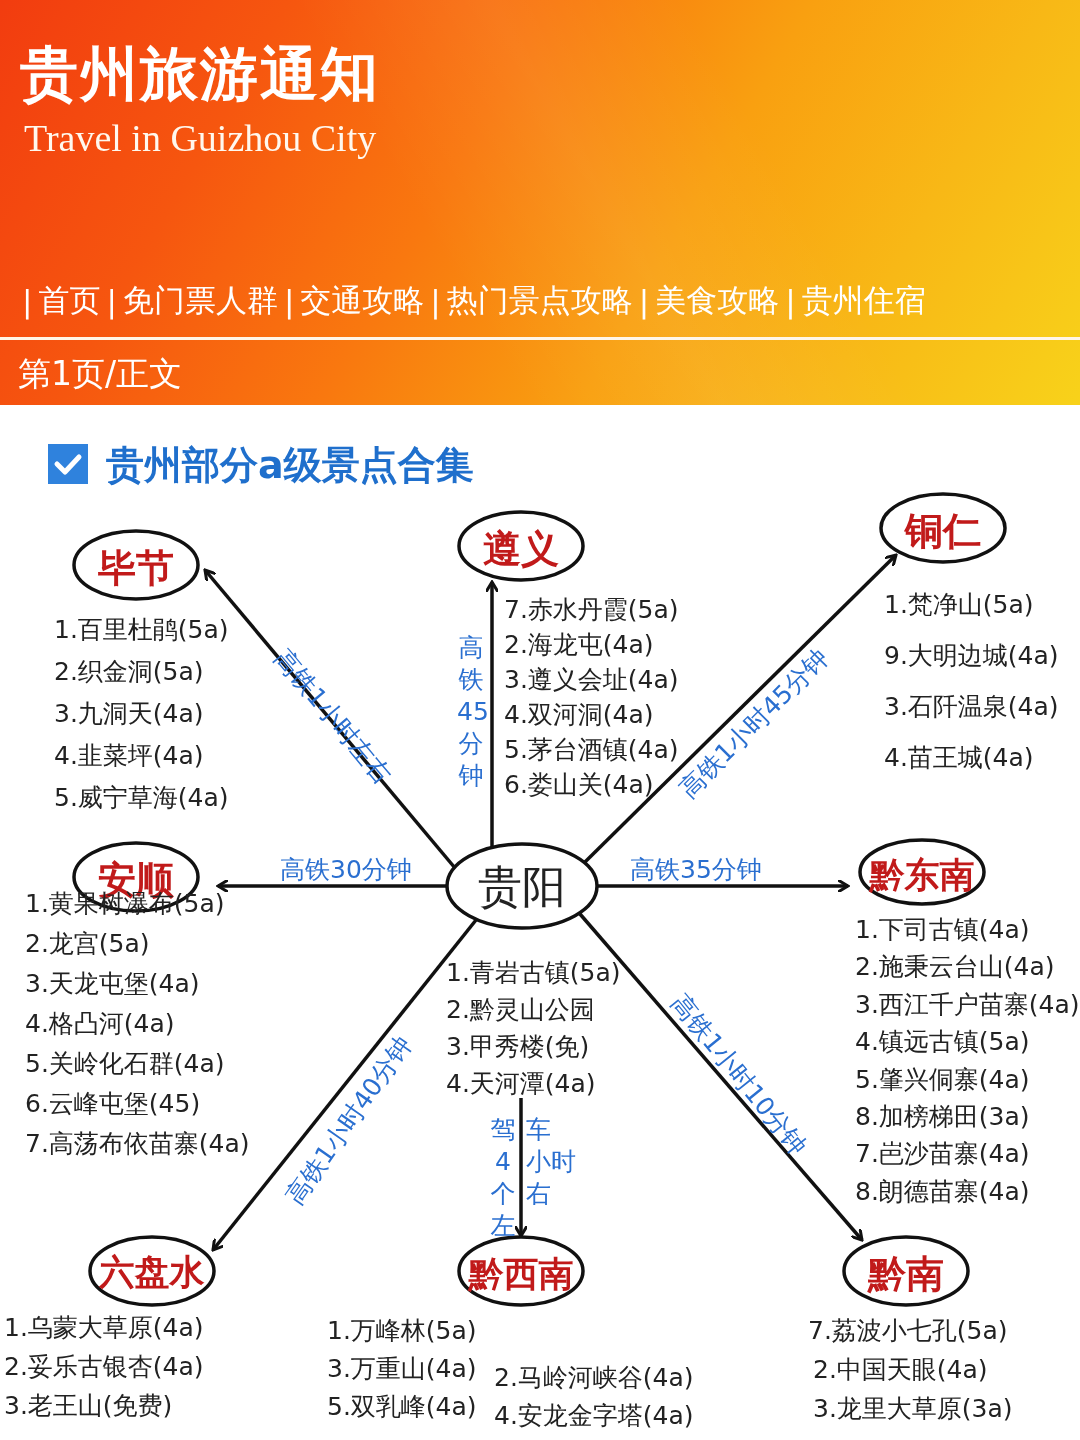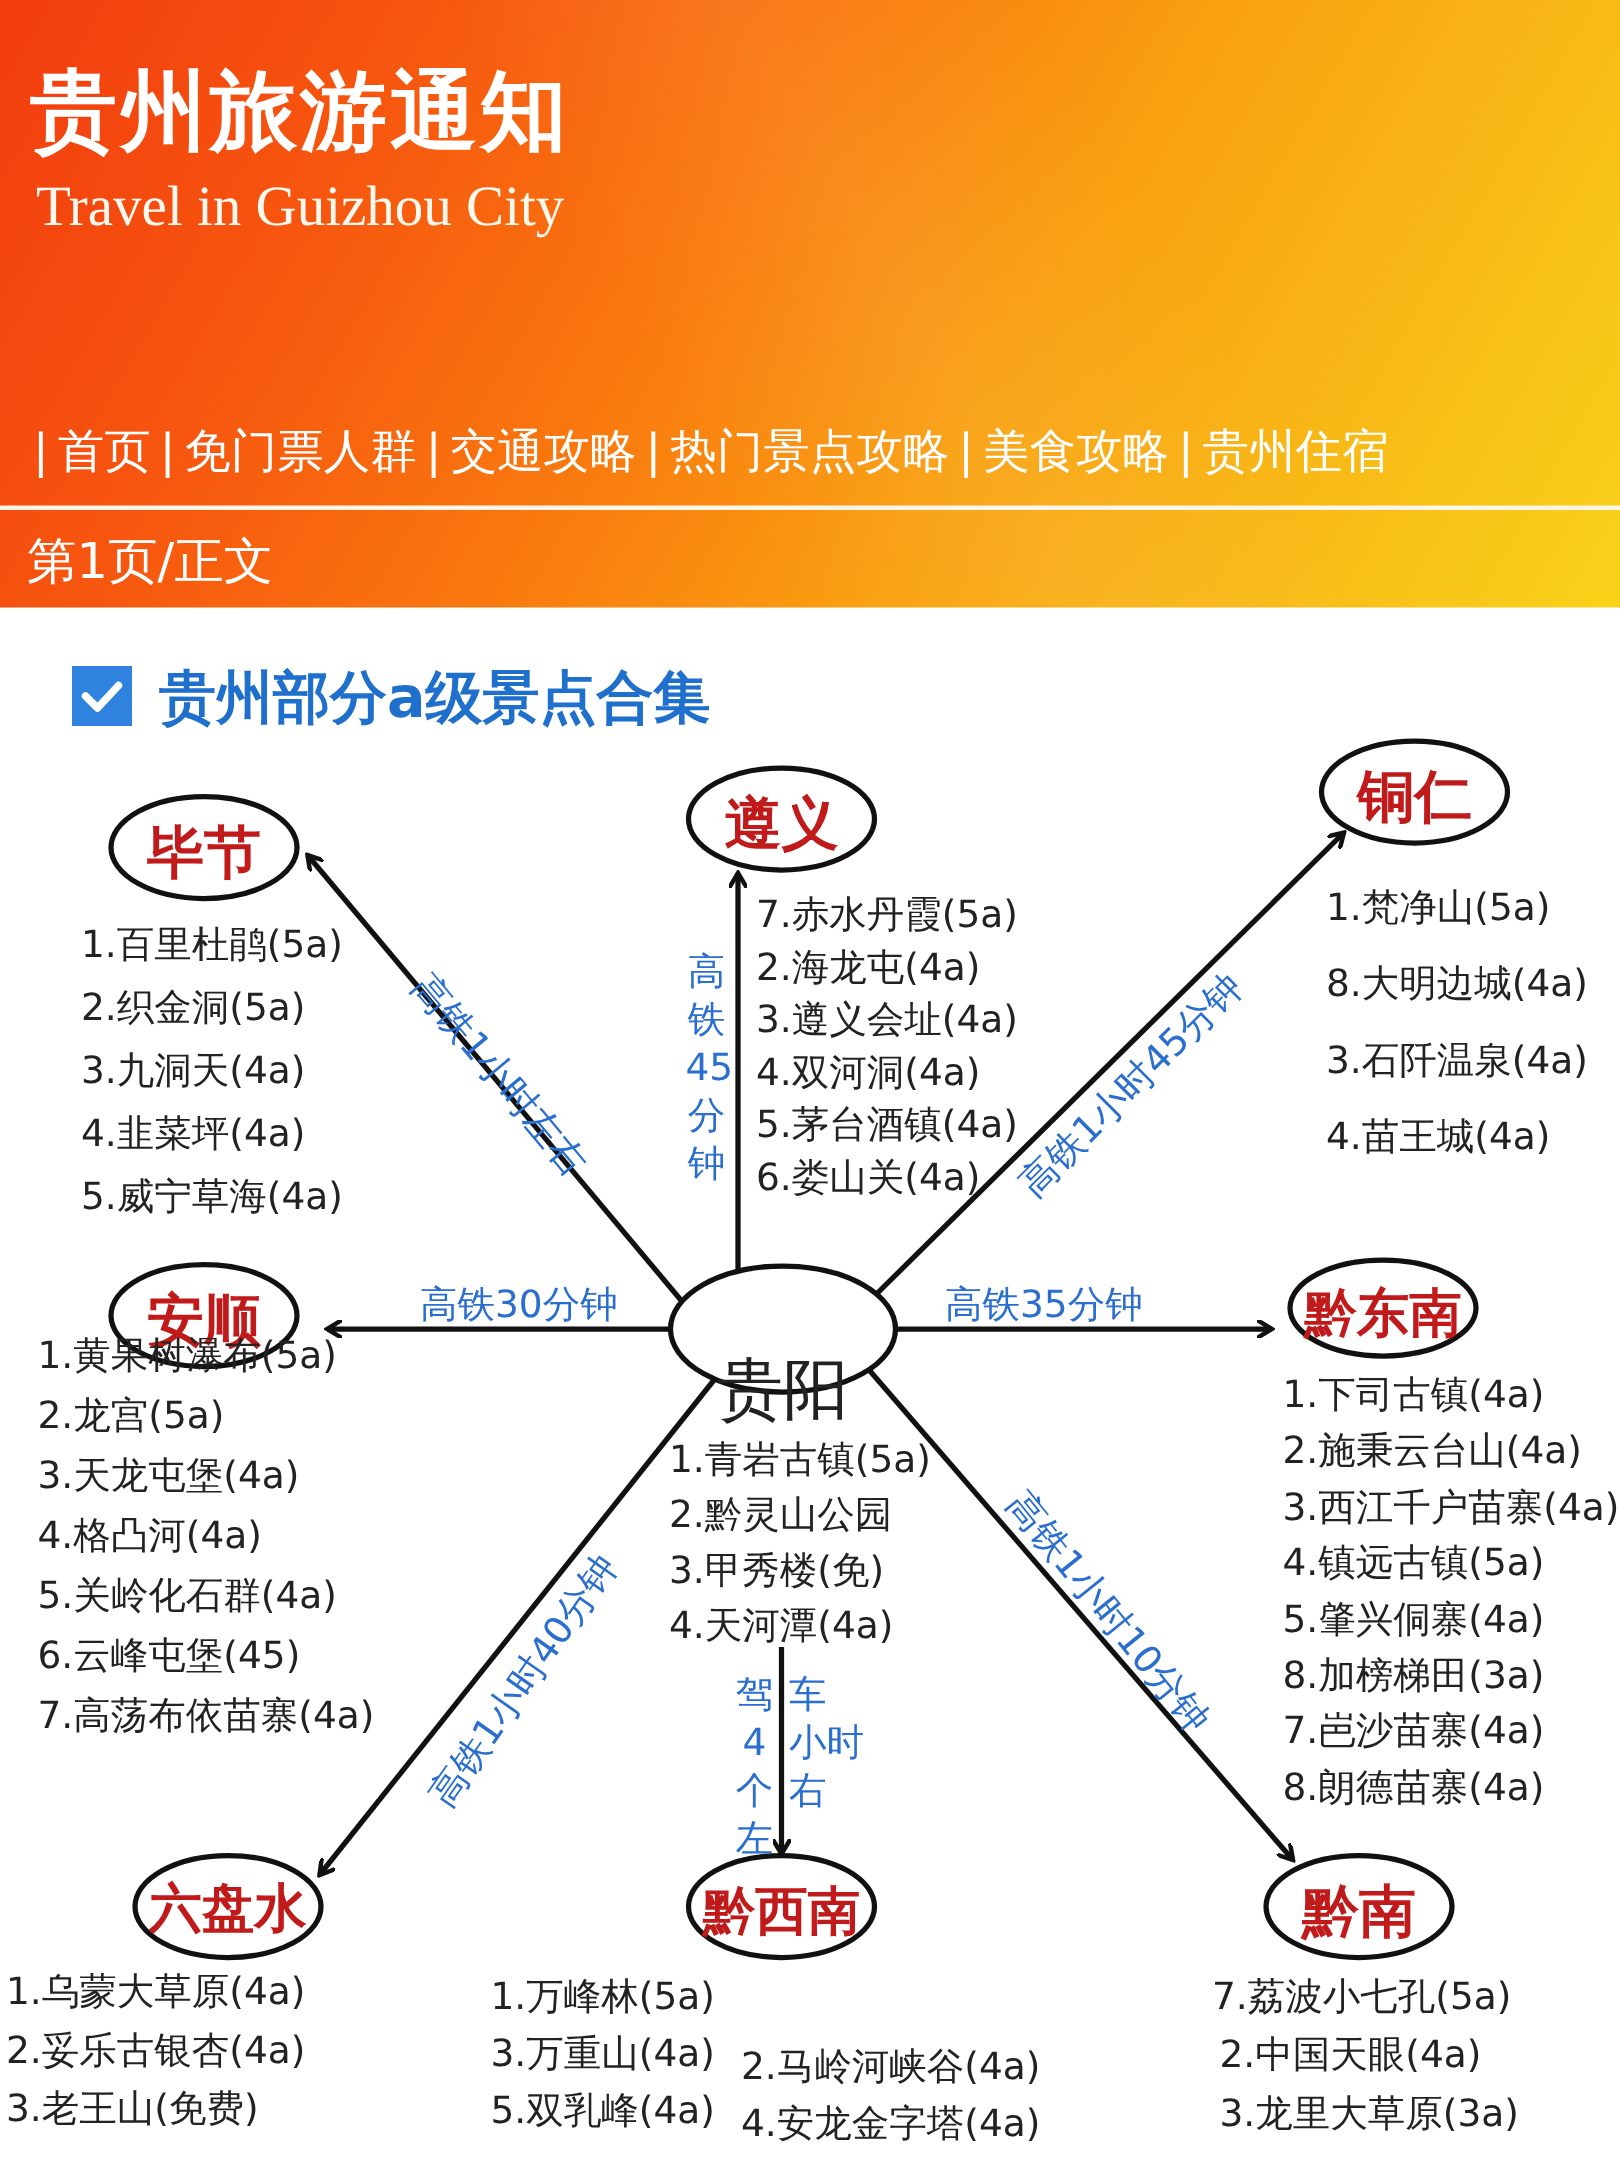--- a/index.html
+++ b/index.html
@@ -87,21 +87,21 @@
     <ellipse cx="521" cy="546" rx="62" ry="34"></ellipse>
     <ellipse cx="943" cy="528" rx="62" ry="34"></ellipse>
     <ellipse cx="136" cy="877" rx="62" ry="34"></ellipse>
     <ellipse cx="922" cy="872" rx="62" ry="32"></ellipse>
     <ellipse cx="152" cy="1271" rx="62" ry="34"></ellipse>
     <ellipse cx="521" cy="1271" rx="62" ry="34"></ellipse>
     <ellipse cx="906" cy="1271" rx="62" ry="34"></ellipse>
   </g>
 </svg>
 
-<div class="hub" style="left:447px; top:897px; width:150px;text-align:center;">贵阳</div>
+<div class="hub" style="left:447px; top:858px; width:150px;text-align:center;">贵阳</div>
 <div class="list" style="left:446px; top:960px;">
   <div style="height:37px">1.青岩古镇(5a)</div>
   <div style="height:37px">2.黔灵山公园</div>
   <div style="height:37px">3.甲秀楼(免)</div>
   <div style="height:37px">4.天河潭(4a)</div>
 </div>
 
 <div class="city" style="left:74px; top:543px; width:124px;">毕节</div>
 <div class="list" style="left:54px; top:617px;">
   <div style="height:42px">1.百里杜鹃(5a)</div>
@@ -125,21 +125,21 @@
   <div style="height:35px">2.海龙屯(4a)</div>
   <div style="height:35px">3.遵义会址(4a)</div>
   <div style="height:35px">4.双河洞(4a)</div>
   <div style="height:35px">5.茅台酒镇(4a)</div>
   <div style="height:35px">6.娄山关(4a)</div>
 </div>
 
 <div class="city" style="left:881px; top:506px; width:124px;">铜仁</div>
 <div class="list" style="left:884px; top:592px;">
   <div style="height:51px">1.梵净山(5a)</div>
-  <div style="height:51px">8.大明边城(4a)</div>
+  <div style="height:51px">9.大明边城(4a)</div>
   <div style="height:51px">3.石阡温泉(4a)</div>
   <div style="height:51px">4.苗王城(4a)</div>
 </div>
 <div class="route" style="left:655px; top:707px; transform:rotate(-45deg);">高铁1小时45分钟</div>
 
 <div class="city" style="left:74px; top:855px; width:124px;">安顺</div>
 <div class="route" style="left:280px; top:853px;">高铁30分钟</div>
 <div class="list" style="left:25px; top:891px;">
   <div style="height:40px">1.黄果树瀑布(5a)</div>
   <div style="height:40px">2.龙宫(5a)</div>

